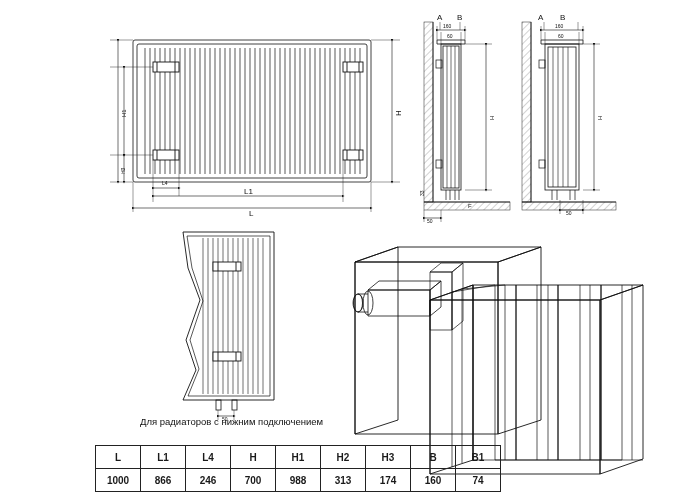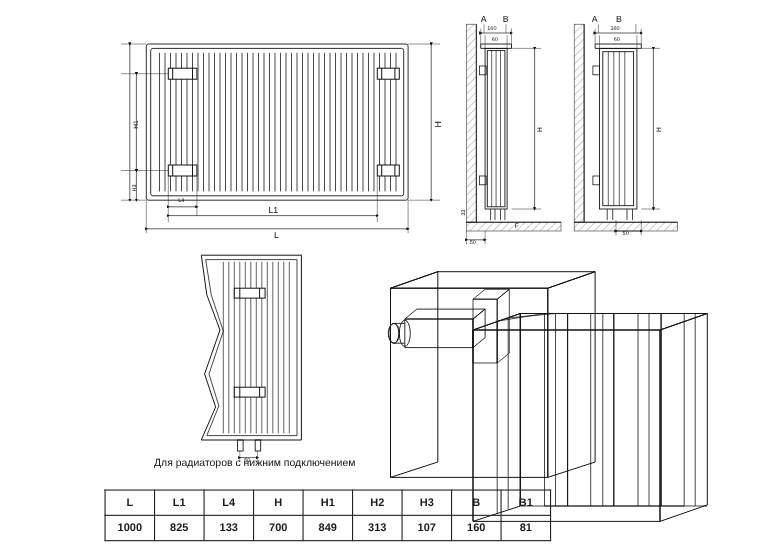--- a/index.html
+++ b/index.html
@@ -386,25 +386,25 @@
         <th>H1</th>
         <th>H2</th>
         <th>H3</th>
         <th>B</th>
         <th>B1</th>
       </tr>
     </thead>
     <tbody>
       <tr>
         <td>1000</td>
-        <td>825</td>
-        <td>133</td>
+        <td>866</td>
+        <td>246</td>
         <td>700</td>
-        <td>849</td>
+        <td>988</td>
         <td>313</td>
-        <td>107</td>
+        <td>174</td>
         <td>160</td>
-        <td>81</td>
+        <td>74</td>
       </tr>
     </tbody>
   </table>
 
 </div>
 
 </body></html>

